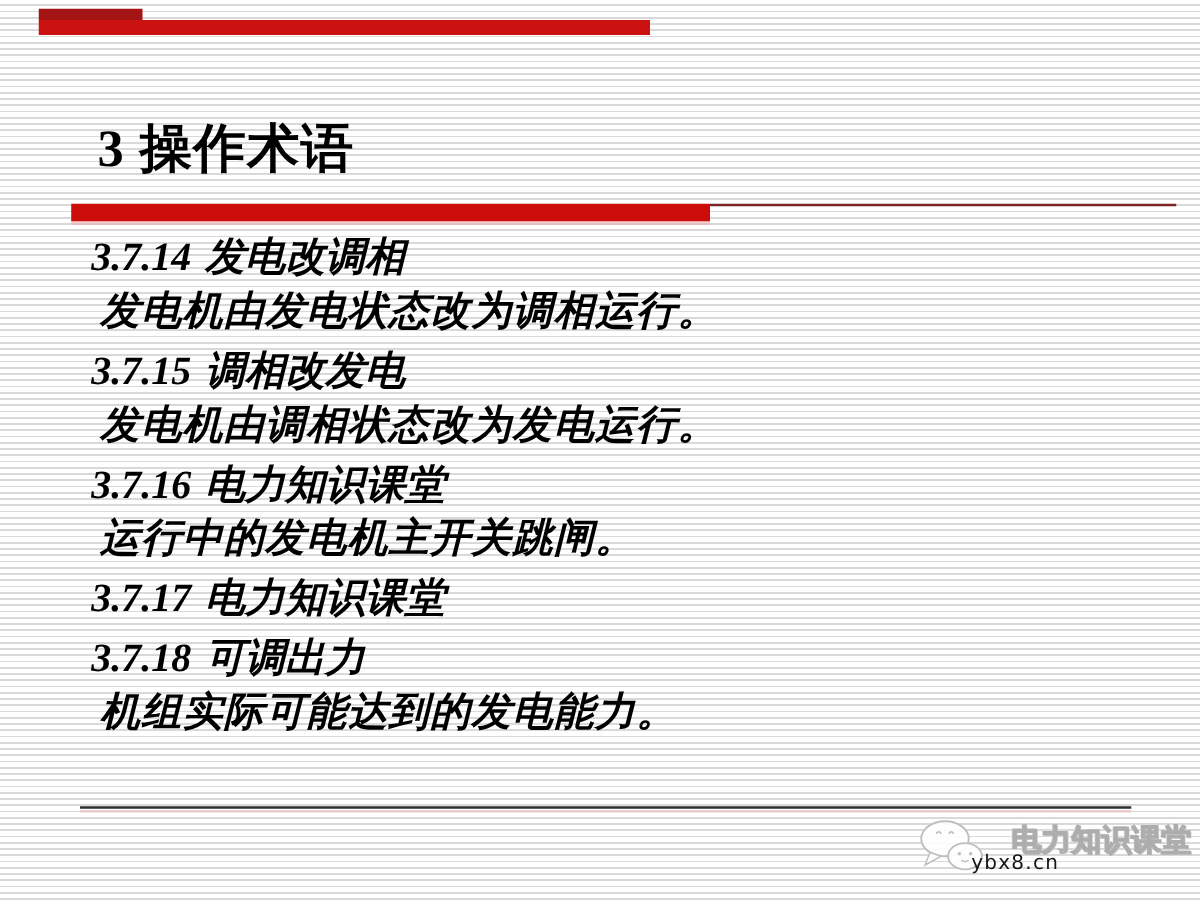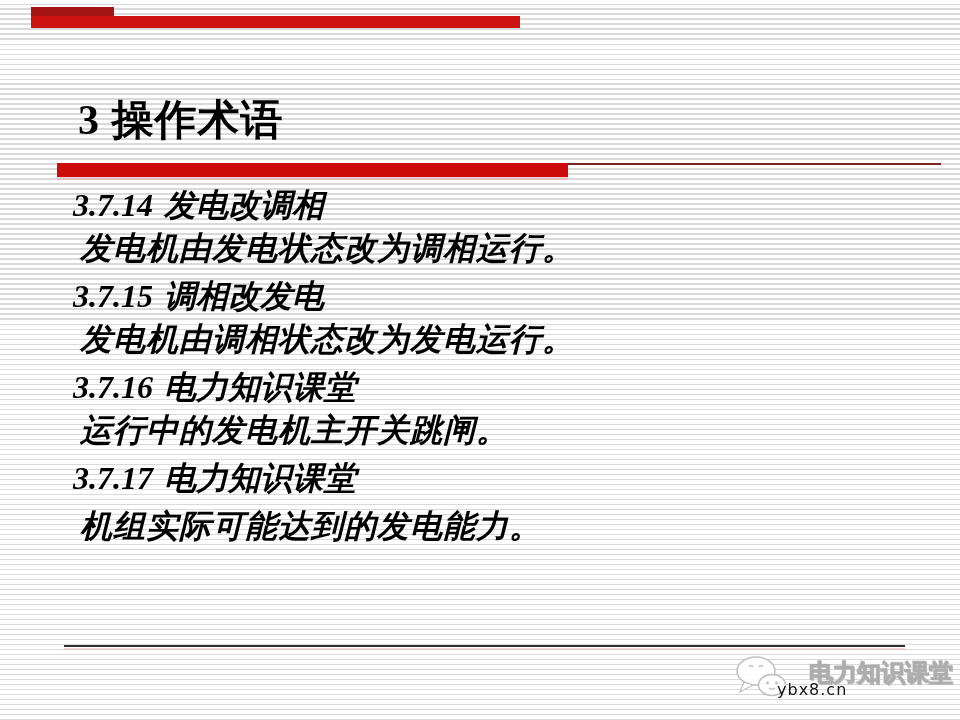--- a/index.html
+++ b/index.html
@@ -123,20 +123,21 @@
     <div class="term-item">
       <div class="term-heading"><span class="term-number">3.7.16</span><span>电力知识课堂</span></div>
       <div class="term-definition">运行中的发电机主开关跳闸。</div>
     </div>
 
     <div class="term-item">
       <div class="term-heading"><span class="term-number">3.7.17</span><span>电力知识课堂</span></div>
     </div>
 
     <div class="term-item">
+      <div class="term-heading"><span class="term-number">3.7.18</span><span>可调出力</span></div>
       <div class="term-definition">机组实际可能达到的发电能力。</div>
     </div>
   </div>
 
   <div class="bottom-rule"></div>
 
   <div class="watermark">
     <svg class="watermark-bubbles" width="58" height="48" viewBox="0 0 58 48" aria-hidden="true">
       <ellipse cx="24" cy="17" rx="19" ry="14" fill="#ffffff" fill-opacity="0.9" stroke="#bfbfbf" stroke-width="1.5"></ellipse>
       <path d="M12 28 L8 38 L21 31 Z" fill="#ffffff" stroke="#bfbfbf" stroke-width="1.2"></path>

